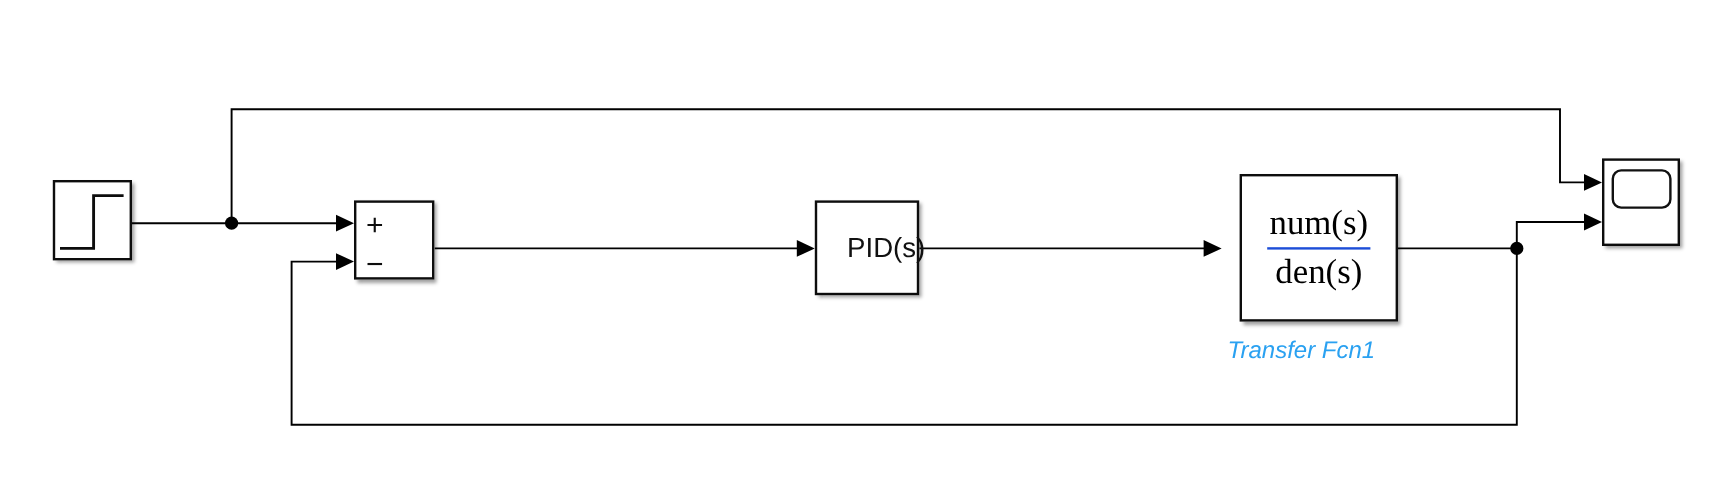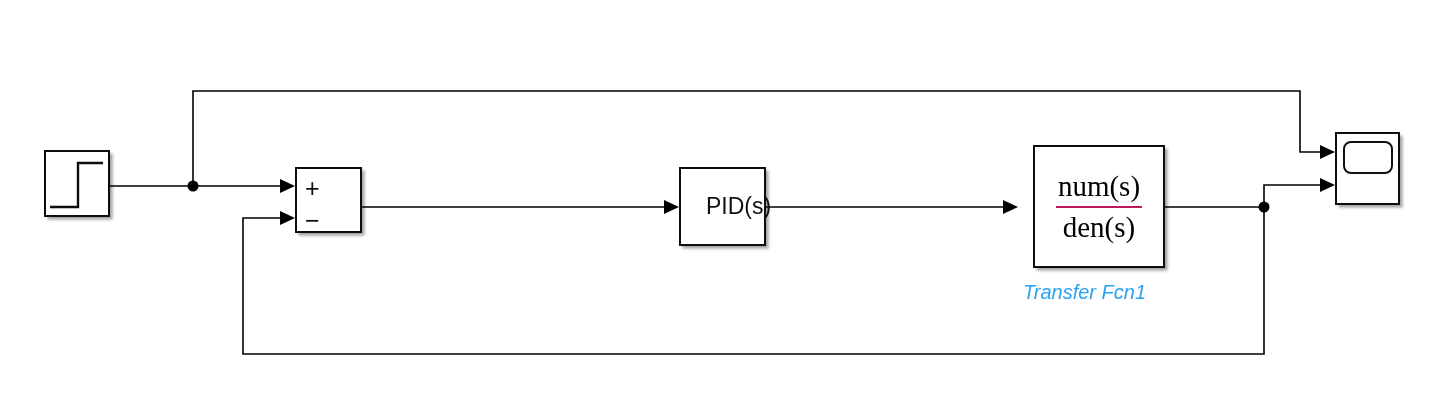--- a/index.html
+++ b/index.html
@@ -32,21 +32,21 @@
     font-size:23px;color:#111;
     letter-spacing:0px;
   }
   .tf-block{
     display:flex;align-items:center;justify-content:center;
     font-family:"Liberation Serif",serif;
     color:#000;
   }
   .frac{text-align:center;font-size:29px;line-height:1.18;}
   .frac .num{display:block;padding:0 2px 3px 2px;}
-  .frac .den{display:block;border-top:2px solid #be185d;padding:2px 2px 0 2px;}
+  .frac .den{display:block;border-top:2px solid #1d4ed8;padding:2px 2px 0 2px;}
   .block-label{
     position:absolute;
     text-align:center;
     font-size:20px;
     font-style:italic;
   }
   .scope-screen{
     position:absolute;
     left:6px;top:7px;
     width:50px;height:33px;

